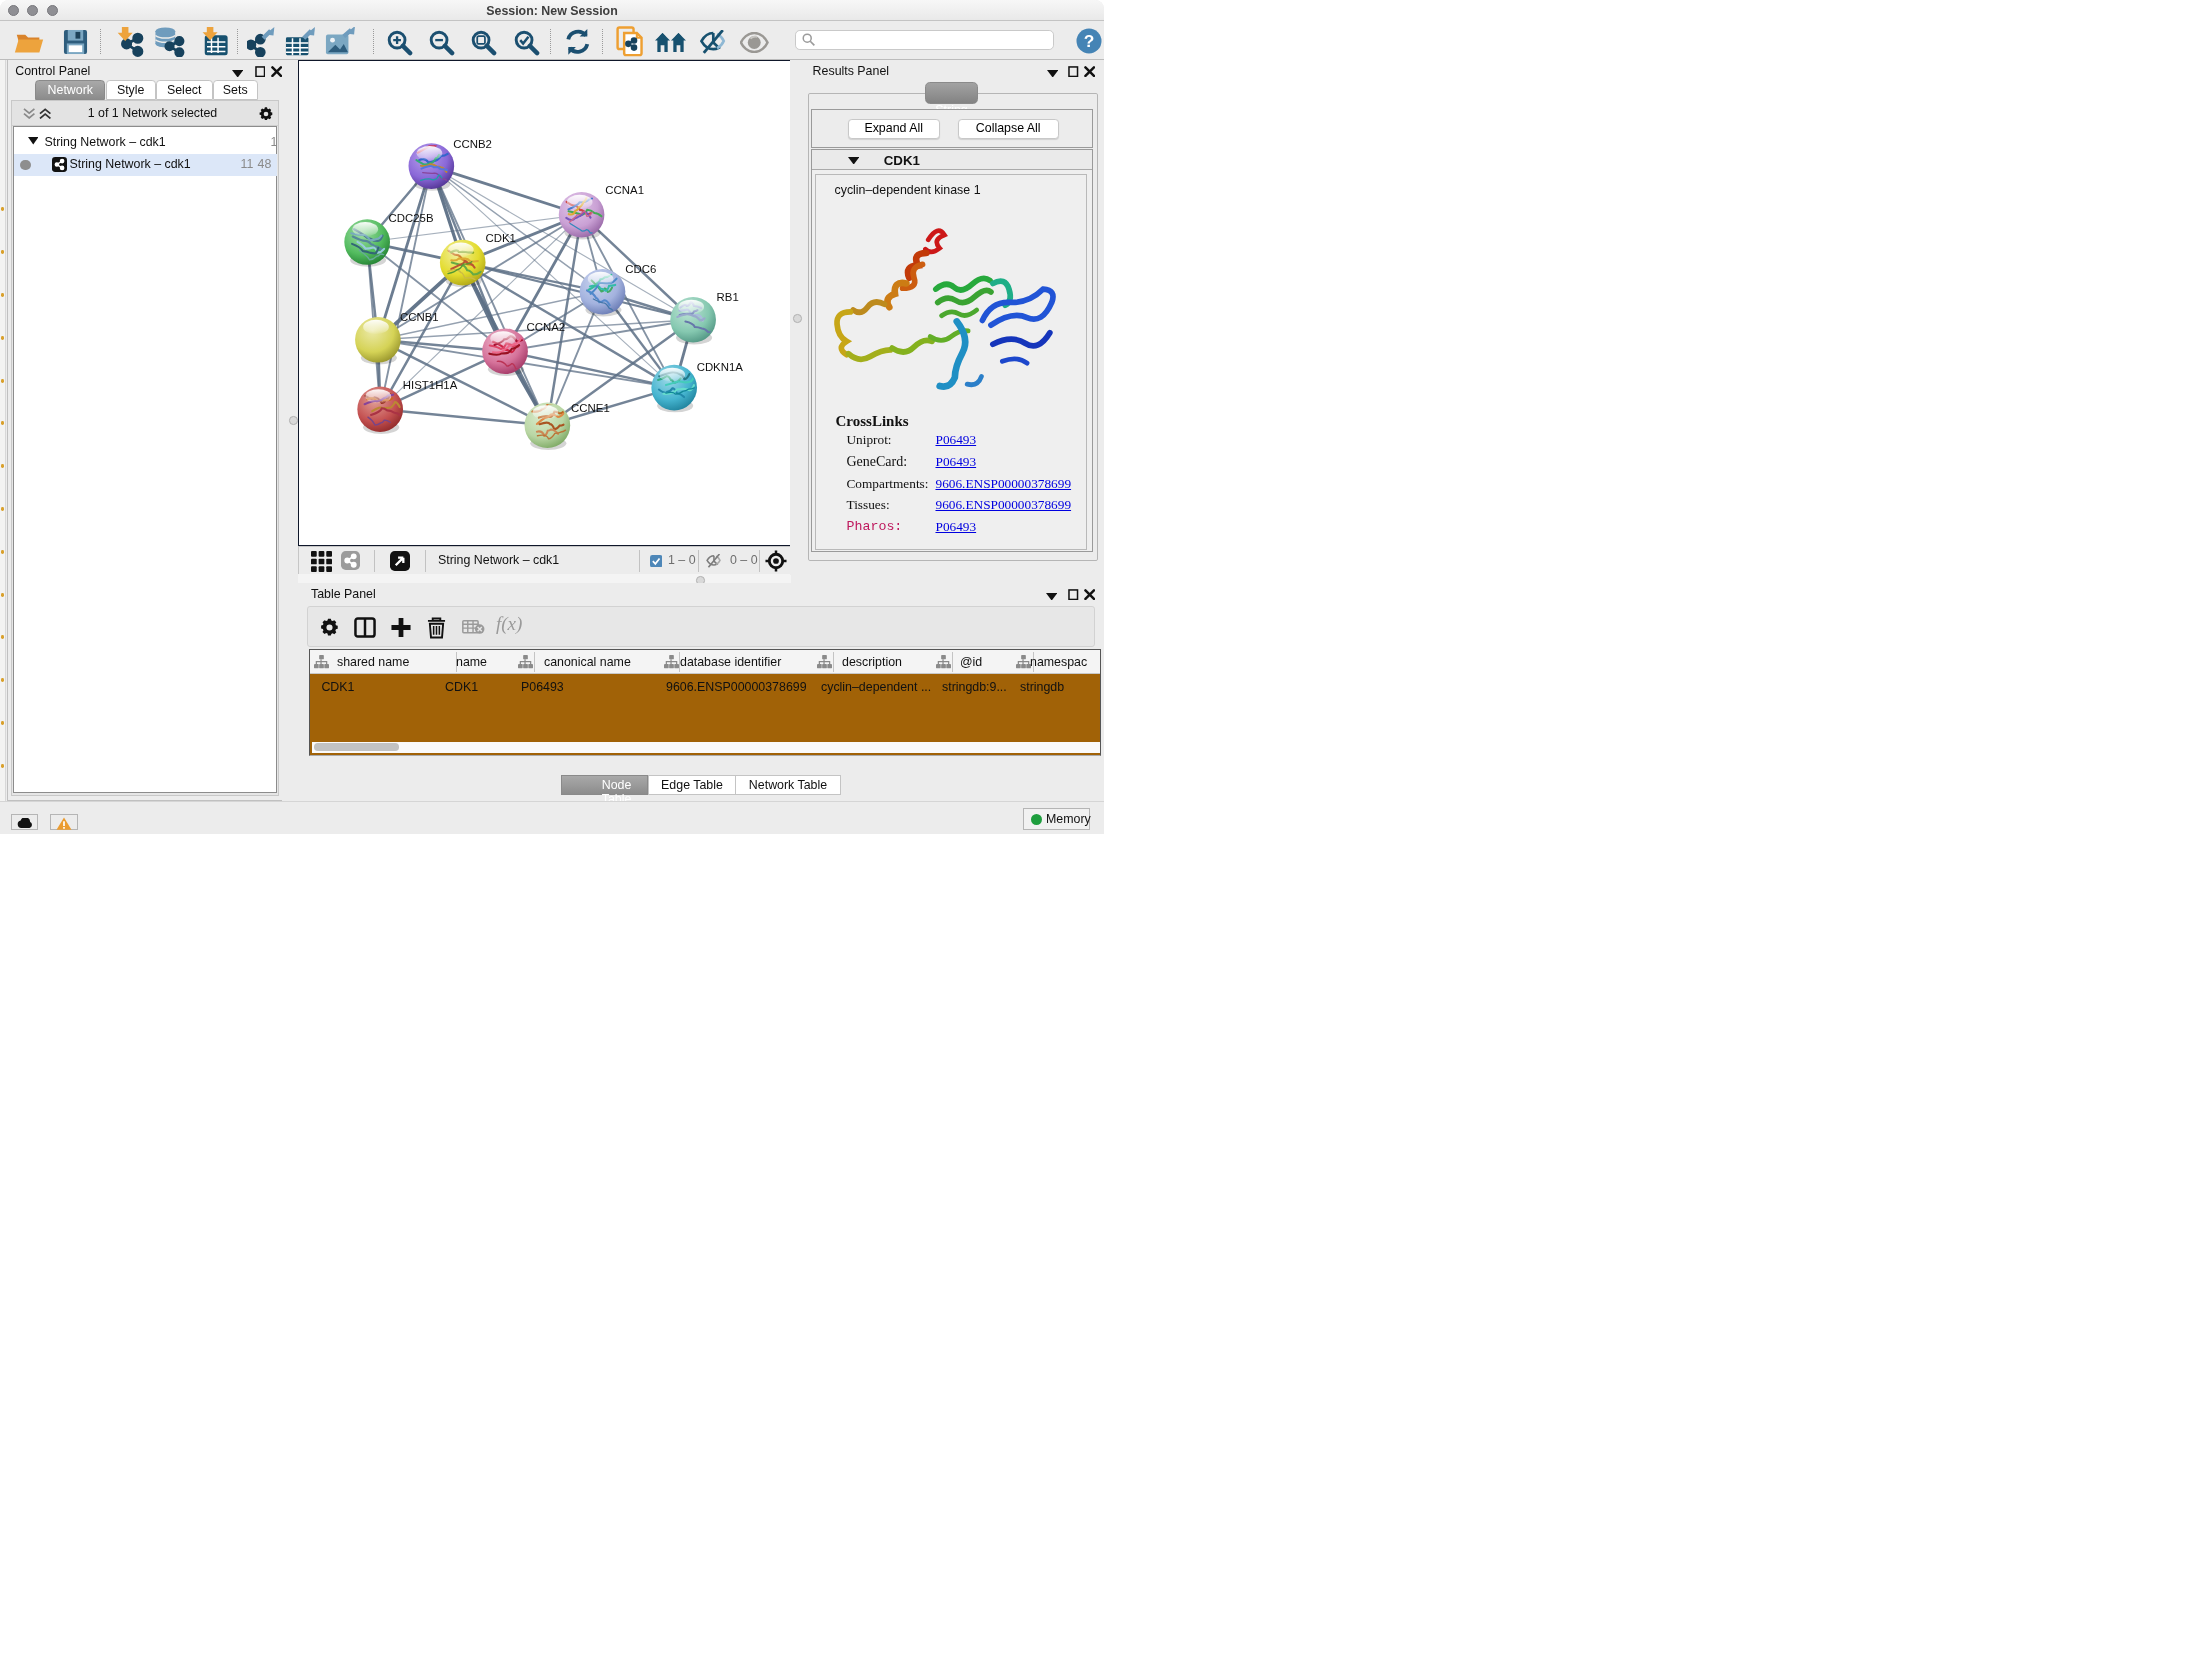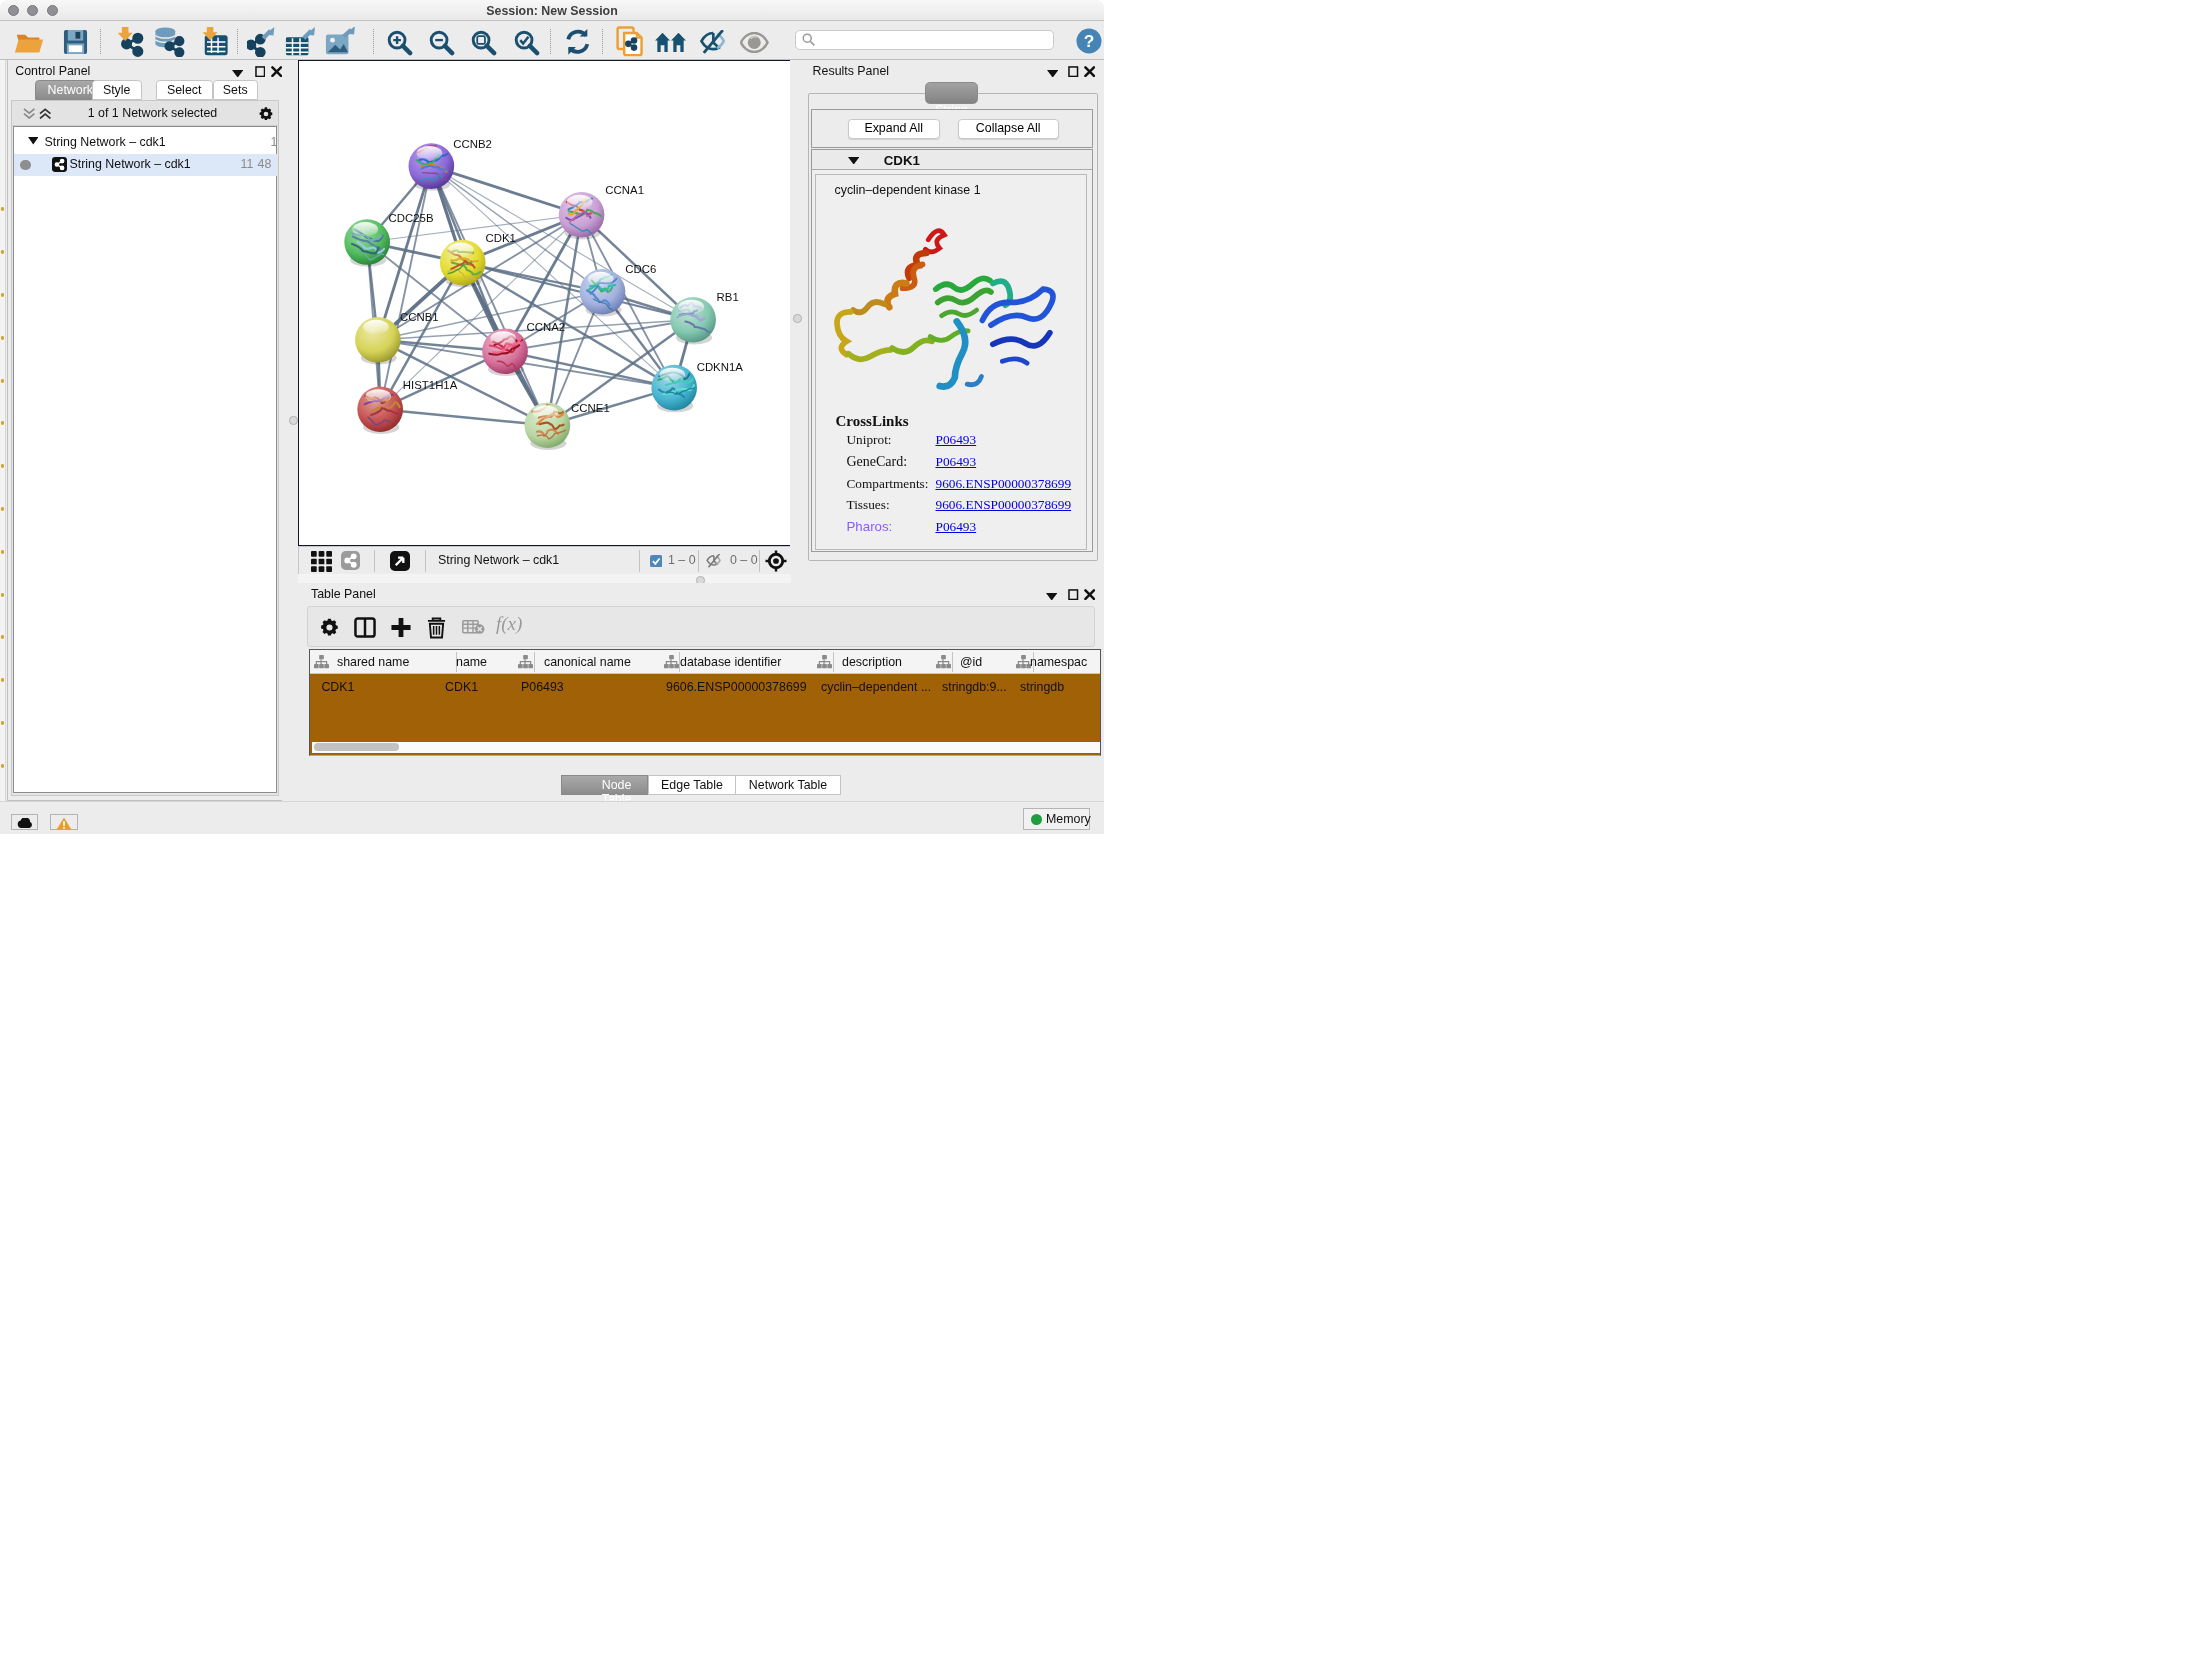--- a/index.html
+++ b/index.html
@@ -211,21 +211,21 @@
     <svg class="abs" style="left:224px;top:9.5px" width="11.4" height="7.6" viewBox="0 0 12 8">
         <path d="M0 0 h12 L6 8 z" fill="#111"></path>
       </svg>
     <svg class="abs" style="left:247px;top:5.7px" width="10.5" height="11.4" viewBox="0 0 11 12">
         <rect x="1" y="1" width="9" height="10" fill="none" stroke="#111" stroke-width="1.6"></rect>
       </svg>
     <svg class="abs" style="left:263px;top:5.7px" width="11.4" height="11.4" viewBox="0 0 12 12">
         <path d="M1.5 1.5 L10.5 10.5 M10.5 1.5 L1.5 10.5" stroke="#111" stroke-width="2.6" stroke-linecap="round"></path>
       </svg>
     <div class="tab tabsel" style="left:27.6px;top:20px;width:70px">Network</div>
-    <div class="tab" style="left:84px;top:20px;width:50px">Style</div>
+    <div class="tab" style="left:98px;top:20px;width:50px">Style</div>
     <div class="tab" style="left:148px;top:20px;width:57px">Select</div>
     <div class="tab" style="left:205px;top:20px;width:45px">Sets</div>
     <div id="cp-tabarea" class="abs">
       <div id="cp-bar" class="abs">
         <svg class="abs" style="left:10.5px;top:6.7px" width="12.4" height="11.4" viewBox="0 0 13 12">
             <path d="M1 1 l5.5 4.5 L12 1 M1 6 l5.5 4.5 L12 6" fill="none" stroke="#8a8a8a" stroke-width="1.8"></path>
           </svg>
         <svg class="abs" style="left:27px;top:6.7px" width="12.4" height="11.4" viewBox="0 0 13 12">
             <path d="M1 11 L6.5 6.5 L12 11 M1 6 L6.5 1.5 L12 6" fill="none" stroke="#333" stroke-width="1.8"></path>
           </svg>
@@ -651,21 +651,21 @@
             <path d="M184 116 q22 -15 38 -8 t26 -16 q5 -13 -9 -14 q-15 15 -35 14 t-29 19" stroke="#2154d6" stroke-width="6"></path>
             <path d="M186 136 q20 -10 34 -1 t26 -11" stroke="#1535bb" stroke-width="6"></path>
             <path d="M196 154 q16 -6 26 2" stroke="#1c47cc" stroke-width="5"></path>
           </g>
         </svg>
         <div class="abs" style="left:19px;top:238px;font-family:Liberation Serif, serif;font-size:15px;font-weight:bold;color:#111">CrossLinks</div>
         <div class="abs" style="left:30px;top:257px;font-family:'Liberation Serif',serif;font-size:13.3px;color:#111">Uniprot:</div>
         <div class="abs" style="left:30px;top:279px;font-family:'Liberation Serif',serif;font-size:14px;color:#111">GeneCard:</div>
         <div class="abs" style="left:30px;top:301px;font-family:'Liberation Serif',serif;font-size:13.3px;color:#111">Compartments:</div>
         <div class="abs" style="left:30px;top:322px;font-family:'Liberation Serif',serif;font-size:13.3px;color:#111">Tissues:</div>
-        <div class="abs" style="left:30px;top:344px;font-family:Liberation Sans, sans-serif;font-size:13.3px;color:#8b5cf6">Pharos:</div>
+        <div class="abs" style="left:30px;top:344px;font-family:Liberation Mono, monospace;font-size:13.3px;color:#be185d">Pharos:</div>
         <div class="abs" style="left:119px;top:257px;font-family:'Liberation Serif',serif;font-size:13.3px;color:#0000e0;text-decoration:underline">P06493</div>
         <div class="abs" style="left:119px;top:279px;font-family:'Liberation Serif',serif;font-size:13.3px;color:#0000e0;text-decoration:underline">P06493</div>
         <div class="abs" style="left:119px;top:301px;font-family:'Liberation Serif',serif;font-size:13.3px;color:#0000e0;text-decoration:underline">9606.ENSP00000378699</div>
         <div class="abs" style="left:119px;top:322px;font-family:'Liberation Serif',serif;font-size:13.3px;color:#0000e0;text-decoration:underline">9606.ENSP00000378699</div>
         <div class="abs" style="left:119px;top:344px;font-family:'Liberation Serif',serif;font-size:13.3px;color:#0000e0;text-decoration:underline">P06493</div>
       </div>
     </div>
   </div>
   <div id="tpanel" class="abs">
     <div class="ptitle abs" style="left:21px;top:3.8px">Table Panel</div>

